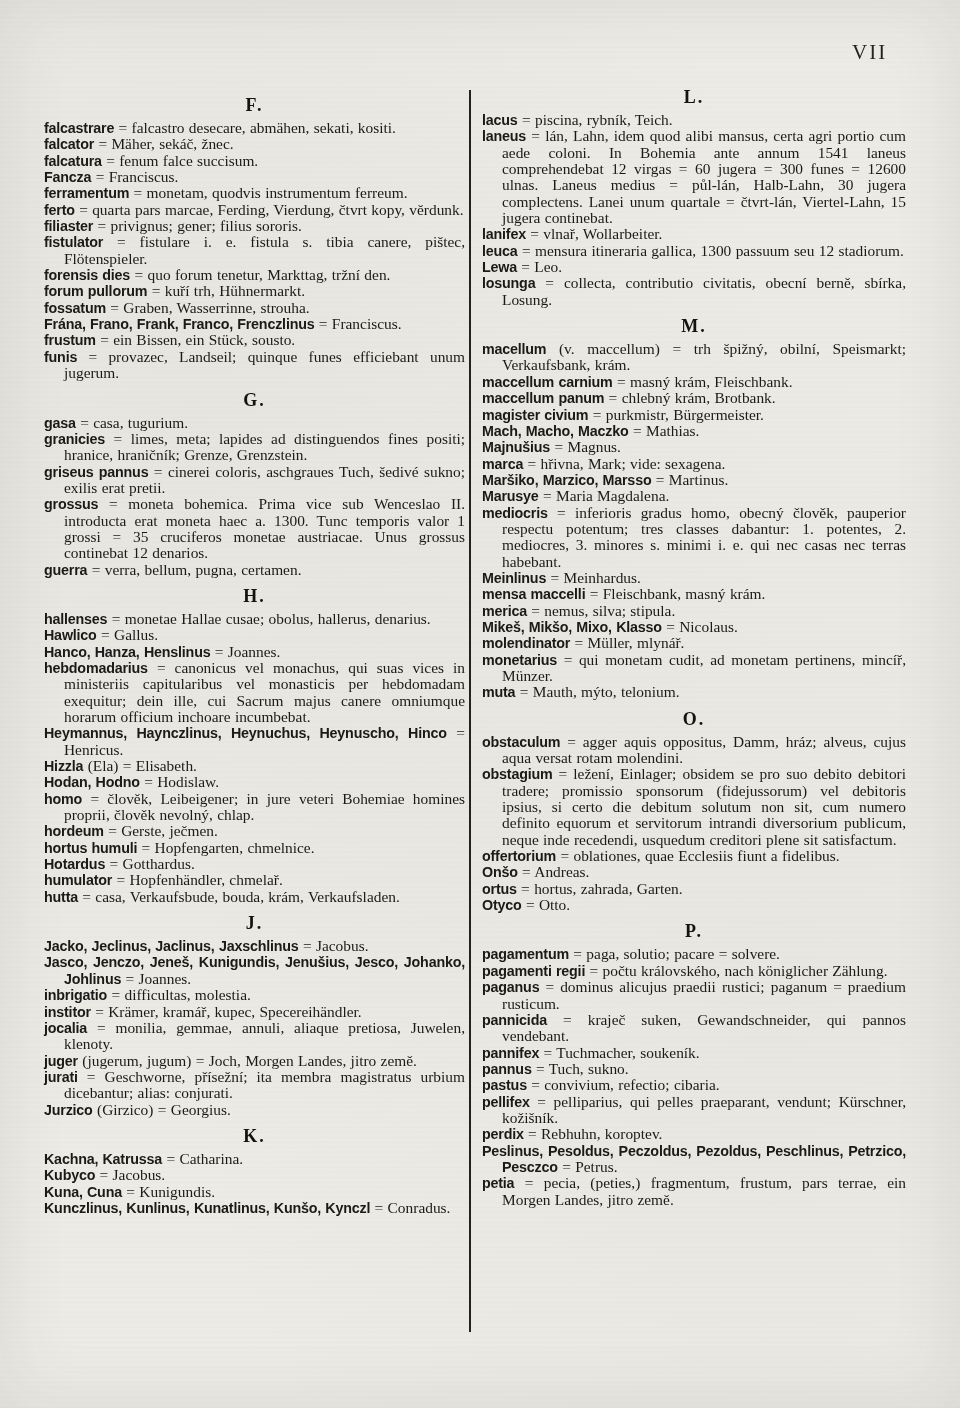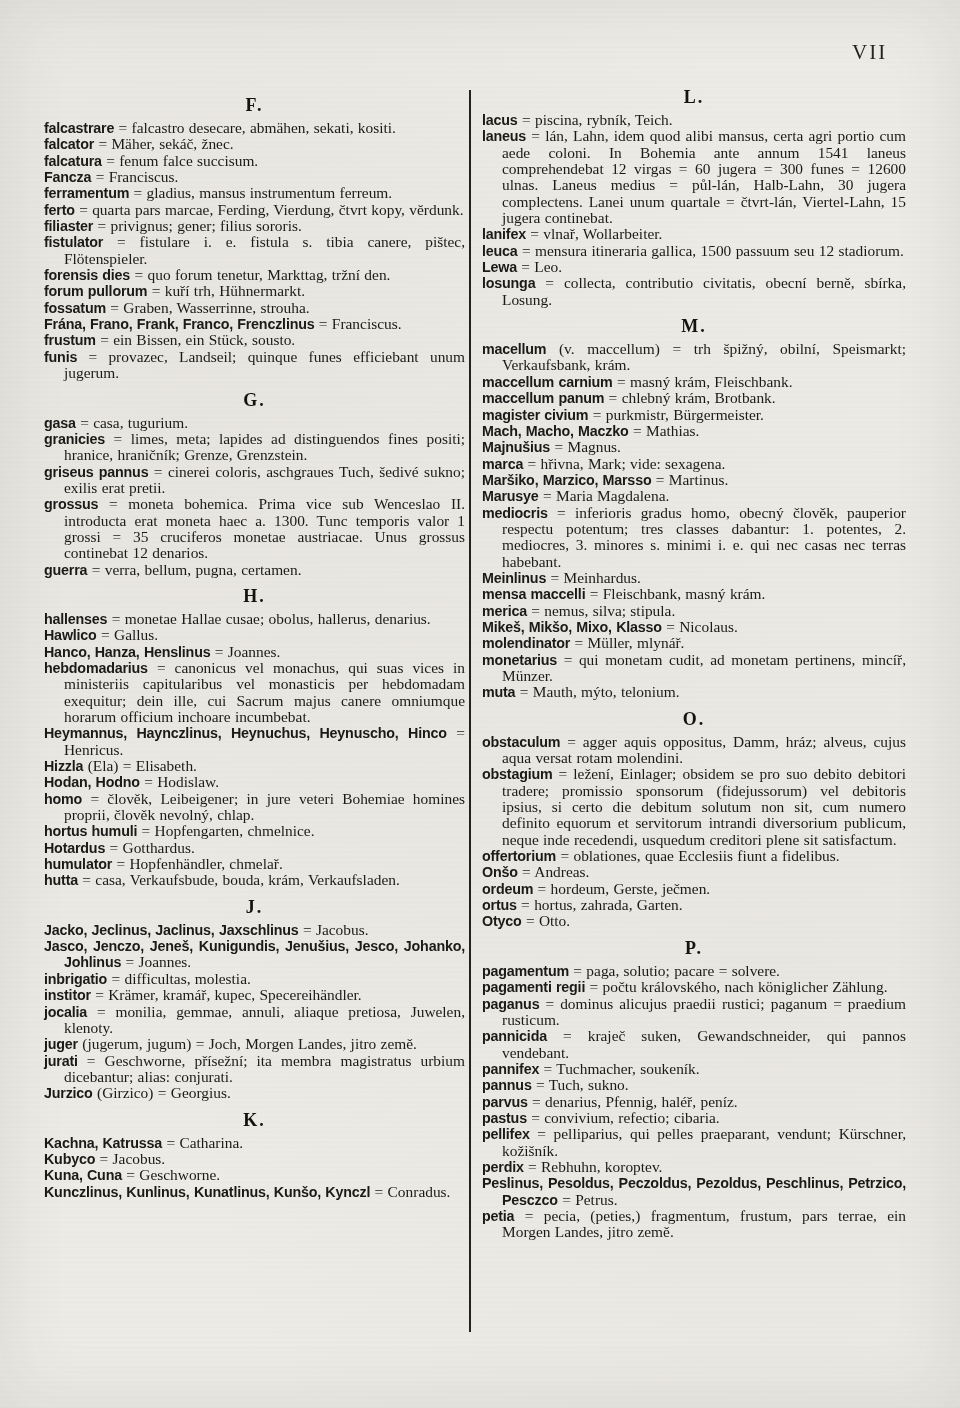--- a/index.html
+++ b/index.html
@@ -55,21 +55,21 @@
 
 <div class="page">
   <div class="page-number">VII</div>
   <div class="divider"></div>
   <div class="col col-left">
       <div class="section-header">F.</div>
       <p class="entry"><span class="term">falcastrare</span> <span class="def">= falcastro desecare, abmähen, sekati, kositi.</span></p>
       <p class="entry"><span class="term">falcator</span> <span class="def">= Mäher, sekáč, žnec.</span></p>
       <p class="entry"><span class="term">falcatura</span> <span class="def">= fenum falce succisum.</span></p>
       <p class="entry"><span class="term">Fancza</span> <span class="def">= Franciscus.</span></p>
-      <p class="entry"><span class="term">ferramentum</span> <span class="def">= gladius, mansus instrumentum ferreum.</span></p>
+      <p class="entry"><span class="term">ferramentum</span> <span class="def">= monetam, quodvis instrumentum ferreum.</span></p>
       <p class="entry"><span class="term">ferto</span> <span class="def">= quarta pars marcae, Ferding, Vierdung, čtvrt kopy, věrdunk.</span></p>
       <p class="entry"><span class="term">filiaster</span> <span class="def">= privignus; gener; filius sororis.</span></p>
       <p class="entry"><span class="term">fistulator</span> <span class="def">= fistulare i. e. fistula s. tibia canere, pištec, Flötenspieler.</span></p>
       <p class="entry"><span class="term">forensis dies</span> <span class="def">= quo forum tenetur, Markttag, tržní den.</span></p>
       <p class="entry"><span class="term">forum pullorum</span> <span class="def">= kuří trh, Hühnermarkt.</span></p>
       <p class="entry"><span class="term">fossatum</span> <span class="def">= Graben, Wasserrinne, strouha.</span></p>
       <p class="entry"><span class="term">Frána, Frano, Frank, Franco, Frenczlinus</span> <span class="def">= Franciscus.</span></p>
       <p class="entry"><span class="term">frustum</span> <span class="def">= ein Bissen, ein Stück, sousto.</span></p>
       <p class="entry"><span class="term">funis</span> <span class="def">= provazec, Landseil; quinque funes efficiebant unum jugerum.</span></p>
       <div class="section-header">G.</div>
@@ -80,45 +80,46 @@
       <p class="entry"><span class="term">guerra</span> <span class="def">= verra, bellum, pugna, certamen.</span></p>
       <div class="section-header">H.</div>
       <p class="entry"><span class="term">hallenses</span> <span class="def">= monetae Hallae cusae; obolus, hallerus, denarius.</span></p>
       <p class="entry"><span class="term">Hawlico</span> <span class="def">= Gallus.</span></p>
       <p class="entry"><span class="term">Hanco, Hanza, Henslinus</span> <span class="def">= Joannes.</span></p>
       <p class="entry"><span class="term">hebdomadarius</span> <span class="def">= canonicus vel monachus, qui suas vices in ministeriis capitularibus vel monasticis per hebdomadam exequitur; dein ille, cui Sacrum majus canere omniumque horarum officium inchoare incumbebat.</span></p>
       <p class="entry"><span class="term">Heymannus, Haynczlinus, Heynuchus, Heynuscho, Hinco</span> <span class="def">= Henricus.</span></p>
       <p class="entry"><span class="term">Hizzla</span> <span class="def">(Ela) = Elisabeth.</span></p>
       <p class="entry"><span class="term">Hodan, Hodno</span> <span class="def">= Hodislaw.</span></p>
       <p class="entry"><span class="term">homo</span> <span class="def">= člověk, Leibeigener; in jure veteri Bohemiae homines proprii, člověk nevolný, chlap.</span></p>
+      <p class="entry"><span class="term">hordeum</span> <span class="def">= Gerste, ječmen.</span></p>
       <p class="entry"><span class="term">hortus humuli</span> <span class="def">= Hopfengarten, chmelnice.</span></p>
       <p class="entry"><span class="term">Hotardus</span> <span class="def">= Gotthardus.</span></p>
       <p class="entry"><span class="term">humulator</span> <span class="def">= Hopfenhändler, chmelař.</span></p>
       <p class="entry"><span class="term">hutta</span> <span class="def">= casa, Verkaufsbude, bouda, krám, Verkaufsladen.</span></p>
       <div class="section-header">J.</div>
       <p class="entry"><span class="term">Jacko, Jeclinus, Jaclinus, Jaxschlinus</span> <span class="def">= Jacobus.</span></p>
       <p class="entry"><span class="term">Jasco, Jenczo, Jeneš, Kunigundis, Jenušius, Jesco, Johanko, Johlinus</span> <span class="def">= Joannes.</span></p>
       <p class="entry"><span class="term">inbrigatio</span> <span class="def">= difficultas, molestia.</span></p>
       <p class="entry"><span class="term">institor</span> <span class="def">= Krämer, kramář, kupec, Specereihändler.</span></p>
       <p class="entry"><span class="term">jocalia</span> <span class="def">= monilia, gemmae, annuli, aliaque pretiosa, Juwelen, klenoty.</span></p>
       <p class="entry"><span class="term">juger</span> <span class="def">(jugerum, jugum) = Joch, Morgen Landes, jitro země.</span></p>
       <p class="entry"><span class="term">jurati</span> <span class="def">= Geschworne, přísežní; ita membra magistratus urbium dicebantur; alias: conjurati.</span></p>
       <p class="entry"><span class="term">Jurzico</span> <span class="def">(Girzico) = Georgius.</span></p>
       <div class="section-header">K.</div>
       <p class="entry"><span class="term">Kachna, Katrussa</span> <span class="def">= Catharina.</span></p>
       <p class="entry"><span class="term">Kubyco</span> <span class="def">= Jacobus.</span></p>
-      <p class="entry"><span class="term">Kuna, Cuna</span> <span class="def">= Geschworne.</span></p>
+      <p class="entry"><span class="term">Kuna, Cuna</span> <span class="def">= Kunigundis.</span></p>
       <p class="entry"><span class="term">Kunczlinus, Kunlinus, Kunatlinus, Kunšo, Kynczl</span> <span class="def">= Conradus.</span></p>
     </div>
   <div class="col col-right">
       <div class="section-header">L.</div>
       <p class="entry"><span class="term">lacus</span> <span class="def">= piscina, rybník, Teich.</span></p>
       <p class="entry"><span class="term">laneus</span> <span class="def">= lán, Lahn, idem quod alibi mansus, certa agri portio cum aede coloni. In Bohemia ante annum 1541 laneus comprehendebat 12 virgas = 60 jugera = 300 funes = 12600 ulnas. Laneus medius = půl-lán, Halb-Lahn, 30 jugera complectens. Lanei unum quartale = čtvrt-lán, Viertel-Lahn, 15 jugera continebat.</span></p>
       <p class="entry"><span class="term">lanifex</span> <span class="def">= vlnař, Wollarbeiter.</span></p>
-      <p class="entry"><span class="term">leuca</span> <span class="def">= mensura itineraria gallica, 1500 passuum seu 12 stadiorum.</span></p>
+      <p class="entry"><span class="term">leuca</span> <span class="def">= mensura itineraria gallica, 1300 passuum seu 12 stadiorum.</span></p>
       <p class="entry"><span class="term">Lewa</span> <span class="def">= Leo.</span></p>
       <p class="entry"><span class="term">losunga</span> <span class="def">= collecta, contributio civitatis, obecní berně, sbírka, Losung.</span></p>
       <div class="section-header">M.</div>
       <p class="entry"><span class="term">macellum</span> <span class="def">(v. maccellum) = trh špižný, obilní, Speismarkt; Verkaufsbank, krám.</span></p>
       <p class="entry"><span class="term">maccellum carnium</span> <span class="def">= masný krám, Fleischbank.</span></p>
       <p class="entry"><span class="term">maccellum panum</span> <span class="def">= chlebný krám, Brotbank.</span></p>
       <p class="entry"><span class="term">magister civium</span> <span class="def">= purkmistr, Bürgermeister.</span></p>
       <p class="entry"><span class="term">Mach, Macho, Maczko</span> <span class="def">= Mathias.</span></p>
       <p class="entry"><span class="term">Majnušius</span> <span class="def">= Magnus.</span></p>
       <p class="entry"><span class="term">marca</span> <span class="def">= hřivna, Mark; vide: sexagena.</span></p>
@@ -130,30 +131,28 @@
       <p class="entry"><span class="term">merica</span> <span class="def">= nemus, silva; stipula.</span></p>
       <p class="entry"><span class="term">Mikeš, Mikšo, Mixo, Klasso</span> <span class="def">= Nicolaus.</span></p>
       <p class="entry"><span class="term">molendinator</span> <span class="def">= Müller, mlynář.</span></p>
       <p class="entry"><span class="term">monetarius</span> <span class="def">= qui monetam cudit, ad monetam pertinens, mincíř, Münzer.</span></p>
       <p class="entry"><span class="term">muta</span> <span class="def">= Mauth, mýto, telonium.</span></p>
       <div class="section-header">O.</div>
       <p class="entry"><span class="term">obstaculum</span> <span class="def">= agger aquis oppositus, Damm, hráz; alveus, cujus aqua versat rotam molendini.</span></p>
       <p class="entry"><span class="term">obstagium</span> <span class="def">= ležení, Einlager; obsidem se pro suo debito debitori tradere; promissio sponsorum (fidejussorum) vel debitoris ipsius, si certo die debitum solutum non sit, cum numero definito equorum et servitorum intrandi diversorium publicum, neque inde recedendi, usquedum creditori plene sit satisfactum.</span></p>
       <p class="entry"><span class="term">offertorium</span> <span class="def">= oblationes, quae Ecclesiis fiunt a fidelibus.</span></p>
       <p class="entry"><span class="term">Onšo</span> <span class="def">= Andreas.</span></p>
-      <p class="entry"><span class="term">ordeum</span> <span class="def">= hordeum, Gerste, ječmen.</span></p>
       <p class="entry"><span class="term">ortus</span> <span class="def">= hortus, zahrada, Garten.</span></p>
       <p class="entry"><span class="term">Otyco</span> <span class="def">= Otto.</span></p>
       <div class="section-header">P.</div>
       <p class="entry"><span class="term">pagamentum</span> <span class="def">= paga, solutio; pacare = solvere.</span></p>
       <p class="entry"><span class="term">pagamenti regii</span> <span class="def">= počtu královského, nach königlicher Zählung.</span></p>
       <p class="entry"><span class="term">paganus</span> <span class="def">= dominus alicujus praedii rustici; paganum = praedium rusticum.</span></p>
       <p class="entry"><span class="term">pannicida</span> <span class="def">= kraječ suken, Gewandschneider, qui pannos vendebant.</span></p>
       <p class="entry"><span class="term">pannifex</span> <span class="def">= Tuchmacher, soukeník.</span></p>
       <p class="entry"><span class="term">pannus</span> <span class="def">= Tuch, sukno.</span></p>
-      <p class="entry"><span class="term">parvus</span> <span class="def">= denarius, Pfennig, haléř, peníz.</span></p>
       <p class="entry"><span class="term">pastus</span> <span class="def">= convivium, refectio; cibaria.</span></p>
       <p class="entry"><span class="term">pellifex</span> <span class="def">= pelliparius, qui pelles praeparant, vendunt; Kürschner, kožišník.</span></p>
       <p class="entry"><span class="term">perdix</span> <span class="def">= Rebhuhn, koroptev.</span></p>
       <p class="entry"><span class="term">Peslinus, Pesoldus, Peczoldus, Pezoldus, Peschlinus, Petrzico, Pesczco</span> <span class="def">= Petrus.</span></p>
       <p class="entry"><span class="term">petia</span> <span class="def">= pecia, (peties,) fragmentum, frustum, pars terrae, ein Morgen Landes, jitro země.</span></p>
     </div>
 </div>
 
 </body></html>

